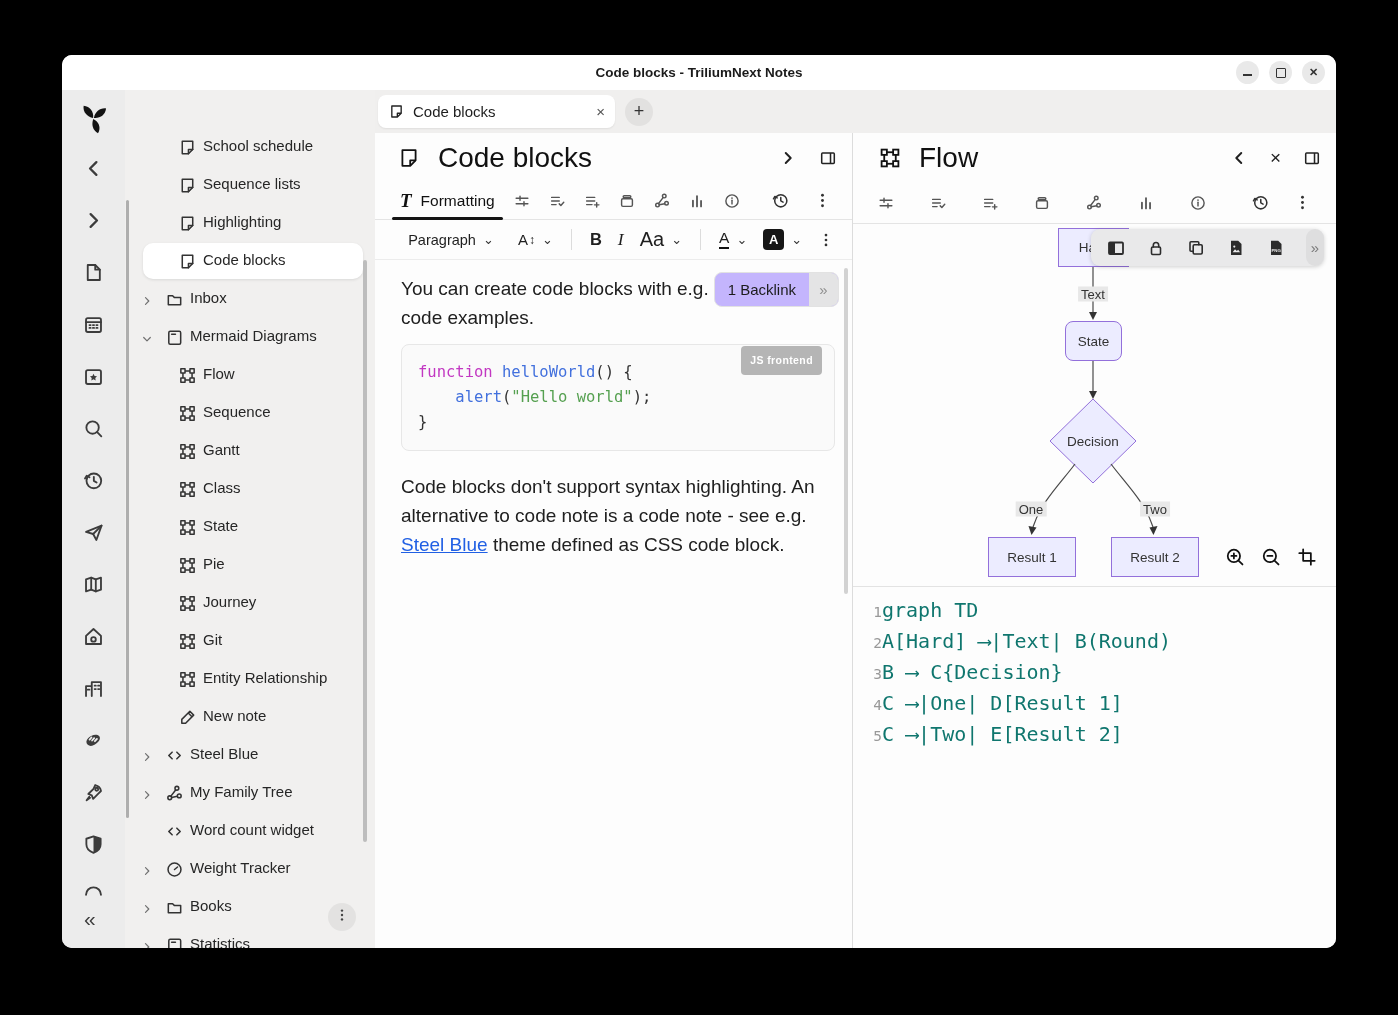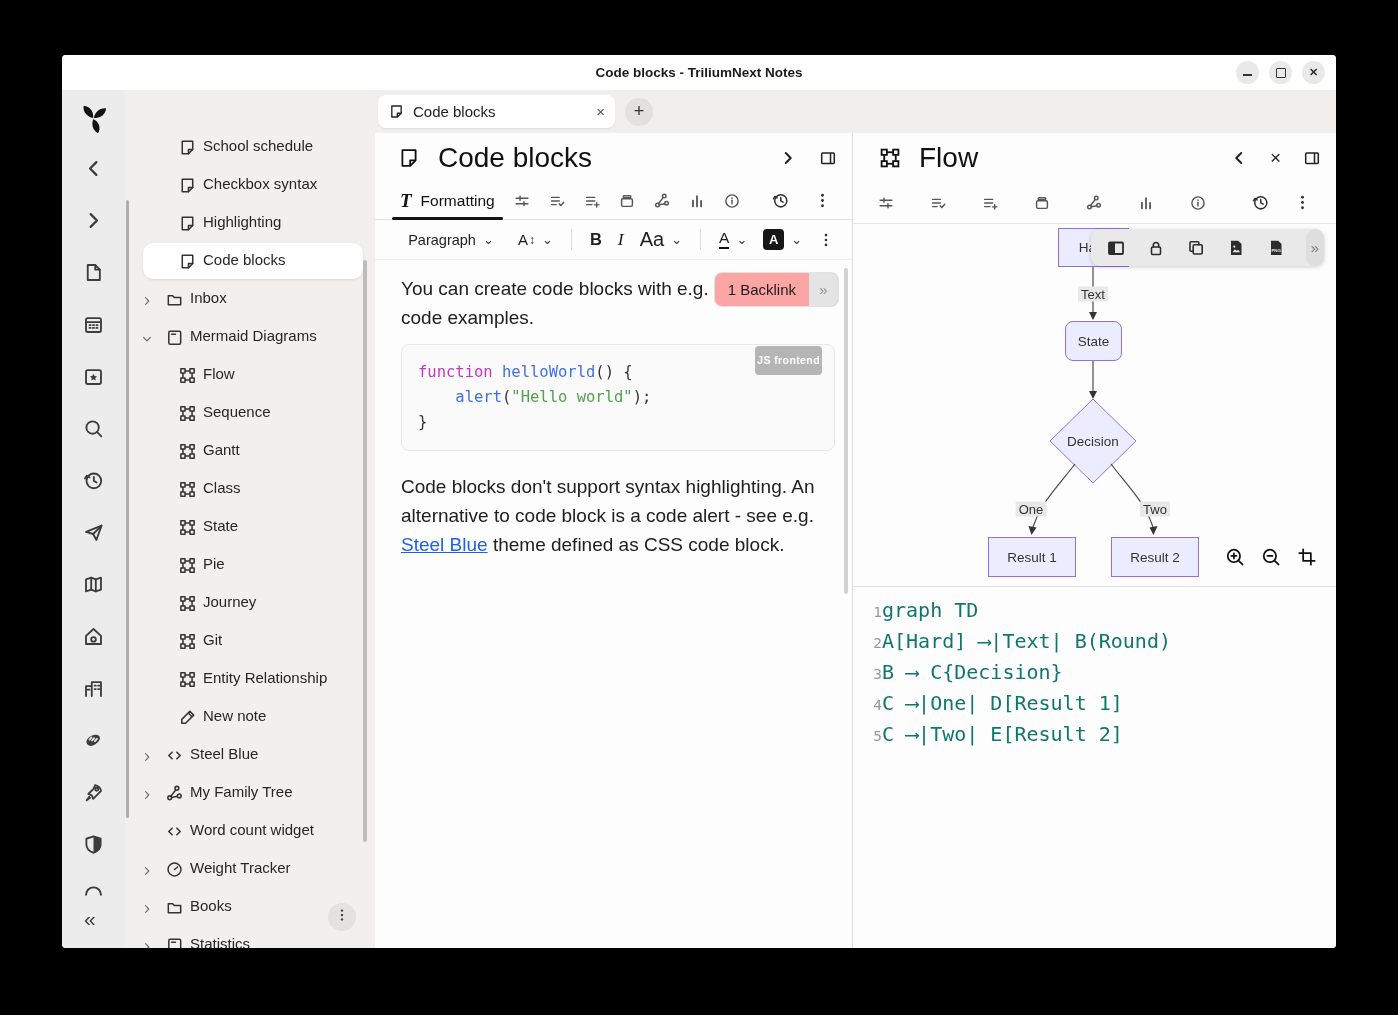--- a/index.html
+++ b/index.html
@@ -1,19 +1,19 @@
 <!DOCTYPE html>
 <html><head>
 <meta charset="utf-8">
 <style>
   html,body{margin:0;padding:0}
   body{width:1398px;height:1015px;background:#000;position:relative;overflow:hidden;
        font-family:"Liberation Sans",sans-serif;-webkit-font-smoothing:antialiased}
   .window{position:absolute;left:62px;top:55px;width:1274px;height:893px;background:#fdfdfd;
-          border-radius:4px;overflow:hidden;display:flex;flex-direction:column}
+          border-radius:10px;overflow:hidden;display:flex;flex-direction:column}
   
   .titlebar{height:35px;background:#fff;display:flex;align-items:center;justify-content:center;position:relative;flex:none}
   .tb-title{font-size:13.5px;font-weight:bold;color:#1b1b1b}
   .tb-controls{position:absolute;right:11px;top:6px;display:flex;gap:10px}
   .tb-btn{width:23px;height:23px;border-radius:50%;background:#e9e9e9;display:flex;align-items:center;justify-content:center;color:#333;cursor:default}
   .g-min{width:9px;height:2px;background:#333;display:block;margin-top:4px}
   .g-max{width:8px;height:8px;border:1.7px solid #333;display:block;border-radius:1px}
   .g-close{font-size:11px;font-weight:bold;color:#333}
   
   .app{flex:1;display:flex;min-height:0}
@@ -91,28 +91,28 @@
   .bI{font-family:"Liberation Serif",serif;font-style:italic;font-size:17.5px}
   .aa{font-size:20px}
   .colorA{font-size:15.5px;line-height:1;border-bottom:2.5px solid #111;padding-bottom:1.5px}
   .bgA{width:21px;height:21px;background:#161616;color:#fff;border-radius:4px;display:flex;align-items:center;
        justify-content:center;font-size:13px;font-weight:bold}
   .tb-dots{margin-left:auto;width:18px;height:18px;color:#333}
   .tb-dots svg{width:100%;height:100%}
   
   .editor{flex:1;position:relative;padding:14px 24px 0 26px;font-size:19px;color:#202020;line-height:29px}
   .p1{width:352px}
-  .backlink{position:absolute;top:12px;right:13px;height:33px;background:#fca5a5;border:1px solid #e2e2e2;border-radius:8px;
+  .backlink{position:absolute;top:12px;right:13px;height:33px;background:#c4b5fd;border:1px solid #e2e2e2;border-radius:8px;
             display:flex;align-items:center;overflow:hidden}
   .bl-label{padding:0 13px;font-size:15px;color:#1c1c1c}
   .bl-more{width:29px;align-self:stretch;background:#e4e4e5;display:flex;align-items:center;justify-content:center;color:#8f8f8f;font-size:15px}
   .codeblock{margin-top:12px;width:434px;box-sizing:border-box;background:#fafafa;border:1px solid #e7e7e7;border-radius:8px;
              padding:15px 16px;position:relative;font-family:"DejaVu Sans Mono",monospace;font-size:15.5px;line-height:25px;color:#333}
   .cb-badge{position:absolute;top:1px;right:12px;background:#b5b5b5;color:#fff;font-size:10.5px;font-weight:bold;
-            font-family:"Liberation Sans",sans-serif;padding:2px 2px;border-radius:4px;letter-spacing:.4px}
+            font-family:"Liberation Sans",sans-serif;padding:2px 9px;border-radius:4px;letter-spacing:.4px}
   .cl{white-space:pre}
   .kw{color:#c238c2}.fn{color:#4270dd}.str{color:#55a050}
   .p2{margin-top:21px;width:447px}
   .link{color:#2160e4;text-decoration:underline}
   .ed-scroll{position:absolute;right:4px;top:8px;width:4px;height:326px;background:#d2d2d2;border-radius:2px}
   
   .diagram{height:362px;position:relative;border-bottom:1px solid #e3e3e3;flex:none;overflow:hidden}
   .edges{position:absolute;left:0;top:0;width:479px;height:362px}
   .edges path{stroke:#4a4a4a;stroke-width:1.2;fill:none}
   .node{position:absolute;background:#ececff;border:1px solid #9370db;color:#333;display:flex;align-items:center;
@@ -238,21 +238,21 @@
                 <path d="M4.5 3.5h11v8.5l-4.5 4.5h-6.5z"></path>
                 <path d="M11 16.5v-4.5h4.5"></path>
               </svg></span>
             <span class="t-lbl">School schedule</span>
           </div>
           <div class="tree-row lv2" style="top: 38px;">
             <span class="t-ic"><svg viewBox="0 0 20 20" fill="none" stroke="currentColor" stroke-width="1.6" stroke-linecap="round" stroke-linejoin="round">
                 <path d="M4.5 3.5h11v8.5l-4.5 4.5h-6.5z"></path>
                 <path d="M11 16.5v-4.5h4.5"></path>
               </svg></span>
-            <span class="t-lbl">Checkbox syntax</span>
+            <span class="t-lbl">Sequence lists</span>
           </div>
           <div class="tree-row lv2" style="top: 76px;">
             <span class="t-ic"><svg viewBox="0 0 20 20" fill="none" stroke="currentColor" stroke-width="1.6" stroke-linecap="round" stroke-linejoin="round">
                 <path d="M4.5 3.5h11v8.5l-4.5 4.5h-6.5z"></path>
                 <path d="M11 16.5v-4.5h4.5"></path>
               </svg></span>
             <span class="t-lbl">Highlighting</span>
           </div>
           <div class="tree-row lv2 selected" style="top: 114px;">
             <span class="t-ic"><svg viewBox="0 0 20 20" fill="none" stroke="currentColor" stroke-width="1.6" stroke-linecap="round" stroke-linejoin="round">
@@ -566,21 +566,21 @@
               <span class="bl-more">»</span>
             </div>
             <div class="codeblock">
               <span class="cb-badge">JS frontend</span>
               <div id="cb-lines">
                   <div class="cl"><span class="kw">function</span><span> </span><span class="fn">helloWorld</span><span>() {</span></div>
                   <div class="cl"><span>    </span><span class="fn">alert</span><span>(</span><span class="str">"Hello world"</span><span>);</span></div>
                   <div class="cl"><span>}</span></div>
                 </div>
             </div>
-            <div class="p2" id="para2"><span>Code blocks don't support syntax highlighting. An alternative to code block is a code alert - see e.g. </span><span class="link">Steel Blue</span><span> theme defined as CSS code block.</span></div>
+            <div class="p2" id="para2"><span>Code blocks don't support syntax highlighting. An alternative to code note is a code note - see e.g. </span><span class="link">Steel Blue</span><span> theme defined as CSS code block.</span></div>
             <div class="ed-scroll"></div>
           </div>
         </div>
 
         <div class="pane-right">
           <div class="pane-header" style="padding-left:25px">
             <span class="ph-icon"><svg viewBox="0 0 20 20" fill="none" stroke="currentColor" stroke-width="1.5">
                   <rect x="5.2" y="5.2" width="9.6" height="9.6"></rect>
                   <rect x="3" y="3" width="4.4" height="4.4" fill="#fdfdfd"></rect>
                   <rect x="12.6" y="3" width="4.4" height="4.4" fill="#fdfdfd"></rect>

